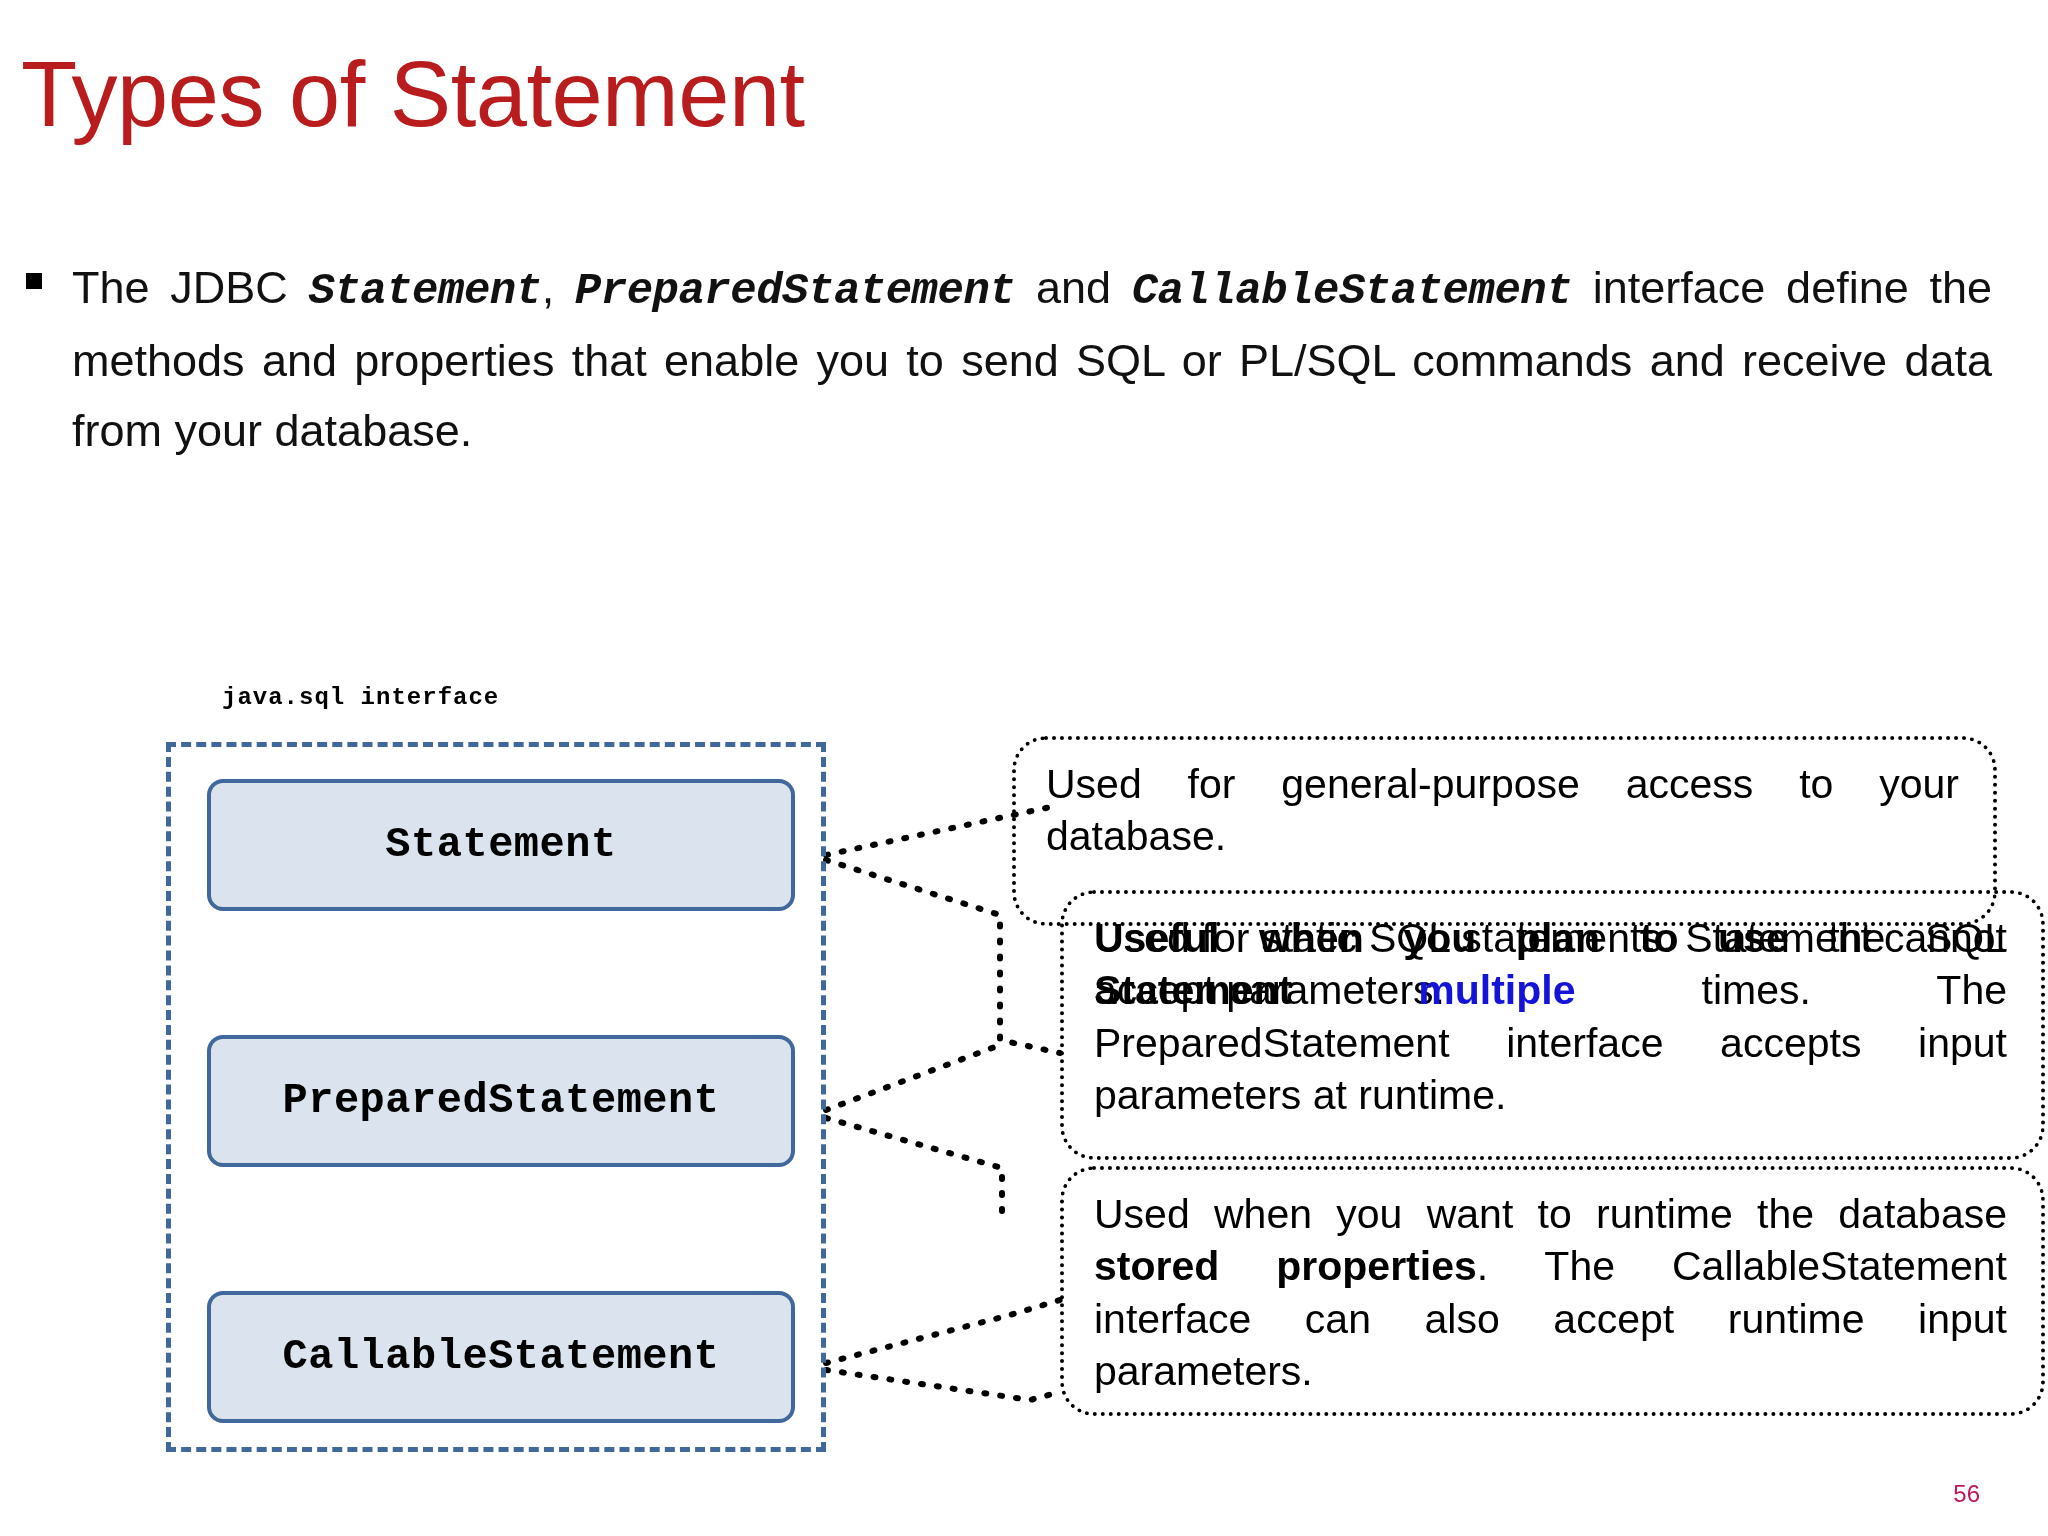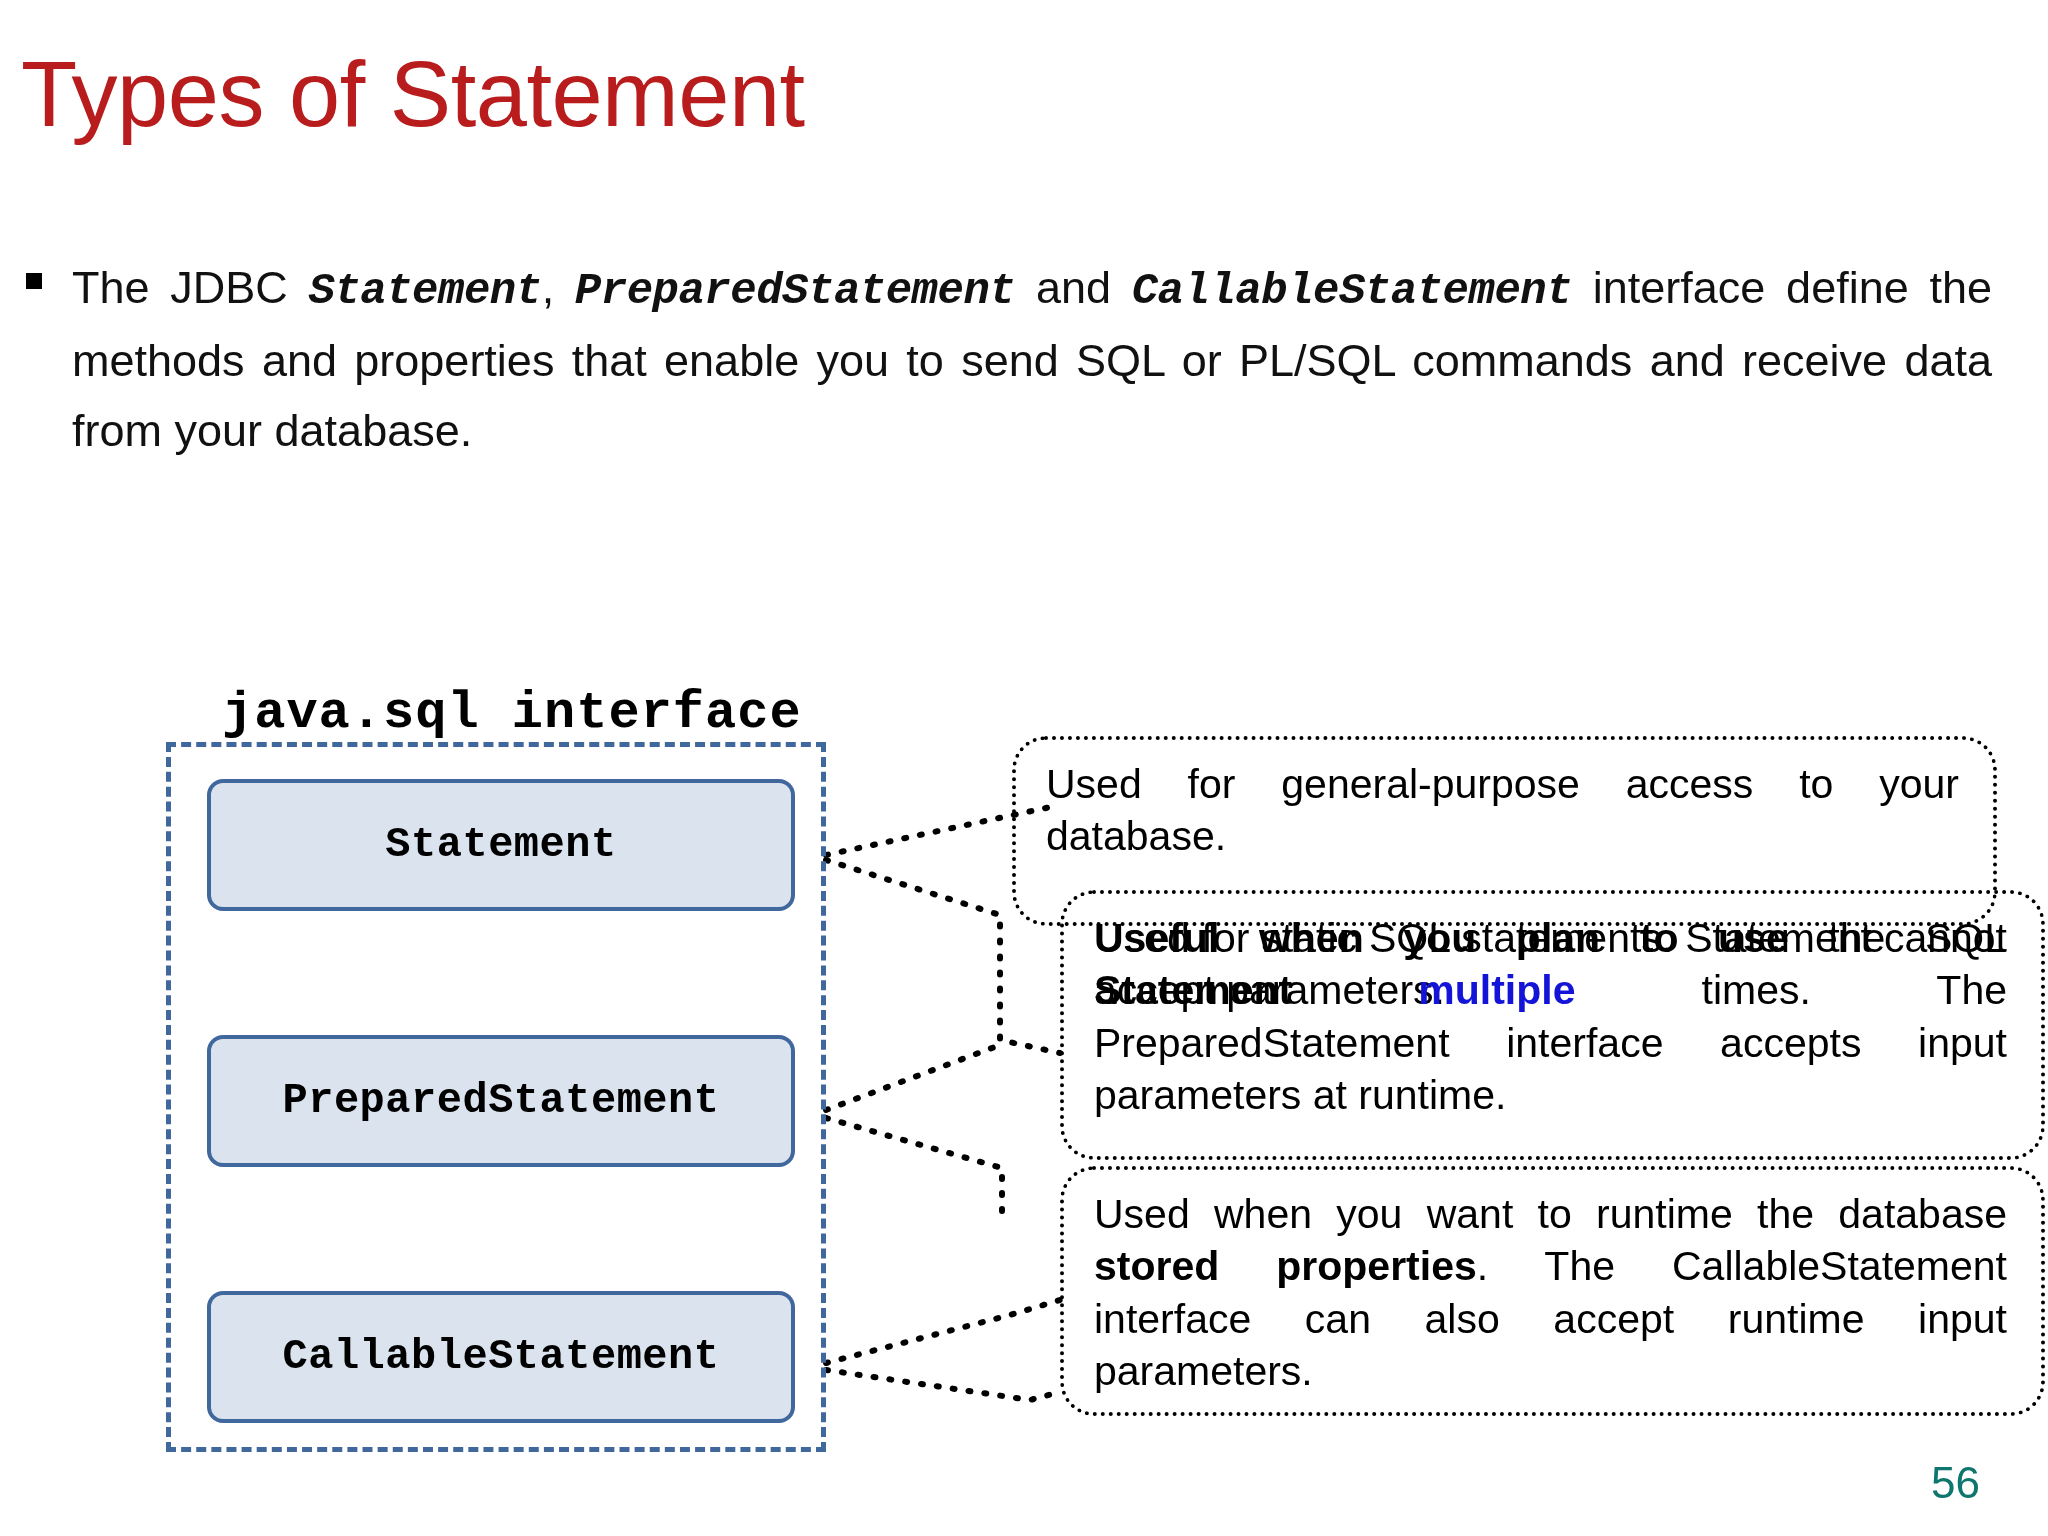--- a/index.html
+++ b/index.html
@@ -60,21 +60,21 @@
     letter-spacing: -0.5px;
   }
 
   
   .jsql-label {
     position: absolute;
     left: 222px;
     top: 684px;
     font-family: "Liberation Mono", "DejaVu Sans Mono", monospace;
     font-weight: bold;
-    font-size: 52px;
+    font-size: 24px;
     letter-spacing: 1px;
     color: #000000;
     white-space: nowrap;
   }
   .jsql-group {
     position: absolute;
     left: 166px;
     top: 742px;
     width: 660px;
     height: 710px;
@@ -144,22 +144,22 @@
     width: 2048px;
     height: 1536px;
     pointer-events: none;
   }
 
   
   .page-number {
     position: absolute;
     right: 68px;
     bottom: 28px;
-    font-size: 44px;
-    color: #0f766e;
+    font-size: 24px;
+    color: #be185d;
     text-align: right;
   }
 </style>
 </head>
 <body>
 
 <div class="slide-title">Types of Statement</div>
 
 <div class="bullet-row">
   <span class="bullet-marker"></span>

